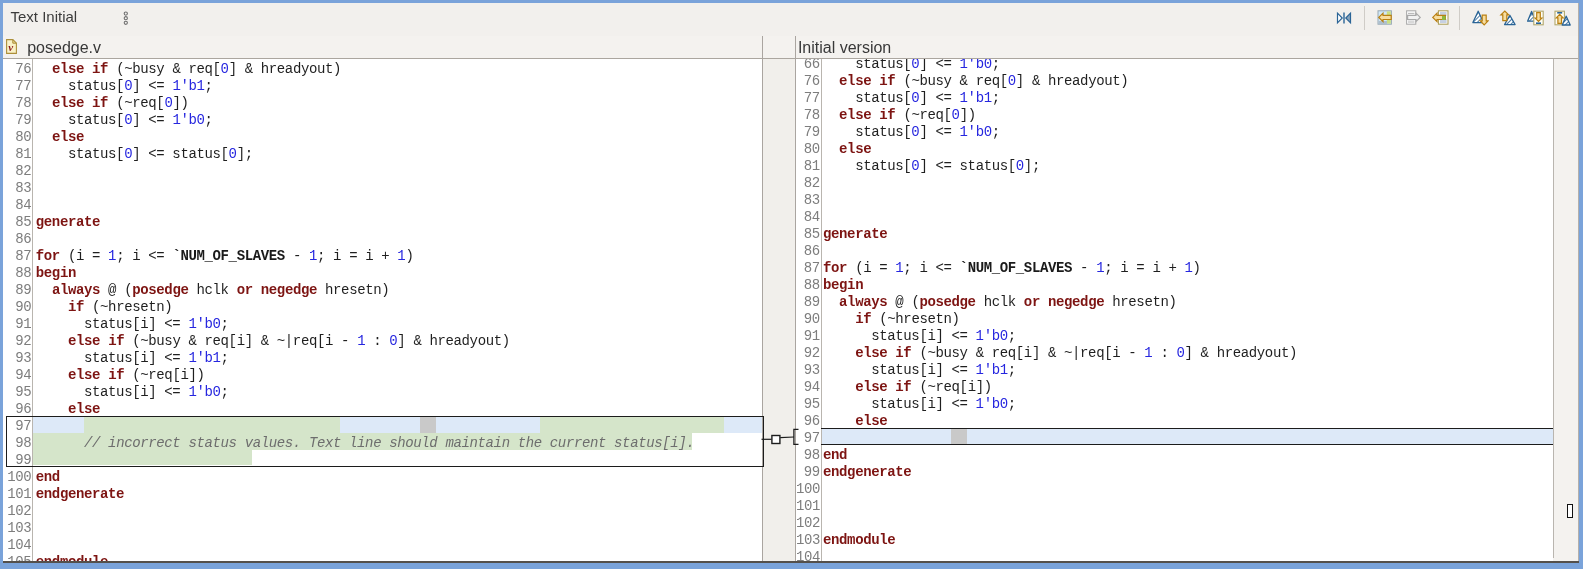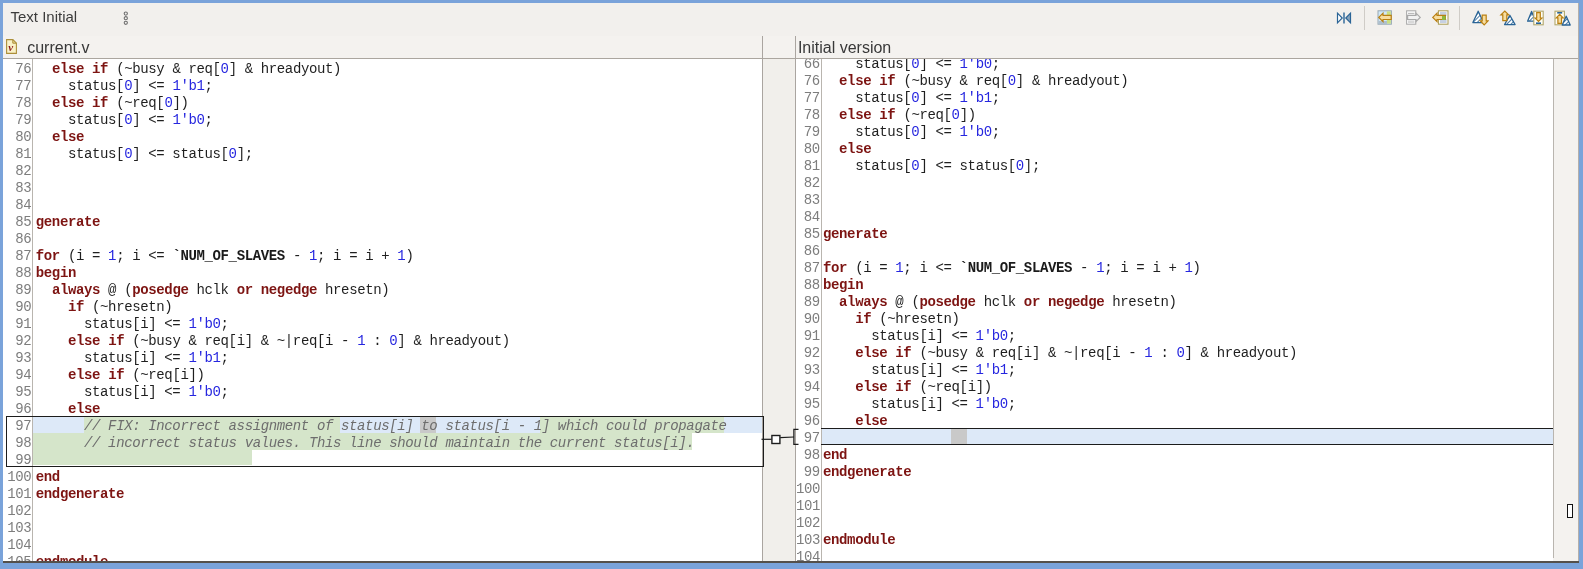--- a/index.html
+++ b/index.html
@@ -72,23 +72,22 @@
 <div class="r" style="top:274.6px;left:32.8px">    <b class="k">else</b> <b class="k">if</b> (~busy &amp; req[i] &amp; ~|req[i - <span class="n">1</span> : <span class="n">0</span>] &amp; hreadyout)</div>
 <div class="g" style="top:291.6px;width:28.3px">93</div>
 <div class="r" style="top:291.6px;left:32.8px">      status[i] &lt;= <span class="n">1'b1</span>;</div>
 <div class="g" style="top:308.6px;width:28.3px">94</div>
 <div class="r" style="top:308.6px;left:32.8px">    <b class="k">else</b> <b class="k">if</b> (~req[i])</div>
 <div class="g" style="top:325.6px;width:28.3px">95</div>
 <div class="r" style="top:325.6px;left:32.8px">      status[i] &lt;= <span class="n">1'b0</span>;</div>
 <div class="g" style="top:342.6px;width:28.3px">96</div>
 <div class="r" style="top:342.6px;left:32.8px">    <b class="k">else</b></div>
 <div class="g" style="top:359.6px;width:28.3px">97</div>
-<div class="r" style="top:359.6px;left:32.8px">      <i class="c">// FIX: Incorrect assignment of status[i] to status[i - 1] which could propagate</i></div>
 <div class="g" style="top:376.6px;width:28.3px">98</div>
-<div class="r" style="top:376.6px;left:32.8px">      <i class="c">// incorrect status values. This line should maintain the current status[i].</i></div>
+<div class="r" style="top:376.6px;left:32.8px">      <i class="c">// incorrect status values. Text line should maintain the current status[i].</i></div>
 <div class="g" style="top:393.6px;width:28.3px">99</div>
 <div class="g" style="top:410.6px;width:28.3px">100</div>
 <div class="r" style="top:410.6px;left:32.8px"><b class="k">end</b></div>
 <div class="g" style="top:427.6px;width:28.3px">101</div>
 <div class="r" style="top:427.6px;left:32.8px"><b class="k">endgenerate</b></div>
 <div class="g" style="top:444.6px;width:28.3px">102</div>
 <div class="g" style="top:461.6px;width:28.3px">103</div>
 <div class="g" style="top:478.6px;width:28.3px">104</div>
 <div class="g" style="top:495.6px;width:28.3px">105</div>
 <div class="r" style="top:495.6px;left:32.8px"><b class="k">endmodule</b></div>
@@ -247,20 +246,20 @@
     <rect x="1" y="1.2" width="9.4" height="13.6" fill="#fffef4" stroke="#b1a76b" stroke-width="1.1"></rect>
     <line x1="3.2" y1="2.8" x2="8.2" y2="2.8" stroke="#2a6496" stroke-width="1.6"></line>
     <path d="M12.2 6.2 L8.2 15 L16.2 15 Z" fill="url(#h4)" stroke="#2a6496" stroke-width="1.3" stroke-linejoin="round"></path>
     <path d="M3.9000000000000004 13.4 L7.5 13.4 L7.5 7.800000000000001 L9.1 7.800000000000001 L5.7 4.4 L2.3000000000000003 7.800000000000001 L3.9000000000000004 7.800000000000001 Z" fill="#f7dd9f" stroke="#b97f10" stroke-width="1.2"></path>
   </svg>
 <svg style="position:absolute;left:6px;top:39px" width="11" height="15" viewBox="0 0 11 15">
     <path d="M0.6 0.6 H6.8 L10.4 4.2 V14.4 H0.6 Z" fill="#f9f1c8" stroke="#ac8f3a" stroke-width="1.1"></path>
     <path d="M6.8 0.6 V4.2 H10.4 Z" fill="#e7d391" stroke="#ac8f3a" stroke-width="1"></path>
     <text x="2.2" y="12" font-family="Liberation Serif" font-style="italic" font-weight="bold" font-size="11px" fill="#8c1a1c">v</text>
   </svg>
-<div class="a" style="left:27.2px;top:39.4px;font-size:16px;color:#383838">current.v</div>
+<div class="a" style="left:27.2px;top:39.4px;font-size:16px;color:#383838">posedge.v</div>
 <div class="a" style="left:797.9px;top:39.4px;font-size:16px;color:#383838">Initial version</div>
 
 <div class="a" style="left:0;top:0;width:1583px;height:2.8px;background:#7aa3da"></div>
 <div class="a" style="left:0;top:0;width:2.8px;height:569px;background:#7aa3da"></div>
 <div class="a" style="left:1578.6px;top:0;width:4.4px;height:569px;background:#7aa3da"></div>
 <div class="a" style="left:0;top:562.8px;width:1583px;height:6.2px;background:#7aa3da"></div>
 <div class="a" style="left:2.8px;top:561.3px;width:1575.8px;height:1.5px;background:#54504b"></div>
 <div class="a" style="left:1577.6px;top:2.8px;width:1px;height:558.5px;background:#b5b0aa"></div>
 </body></html>

